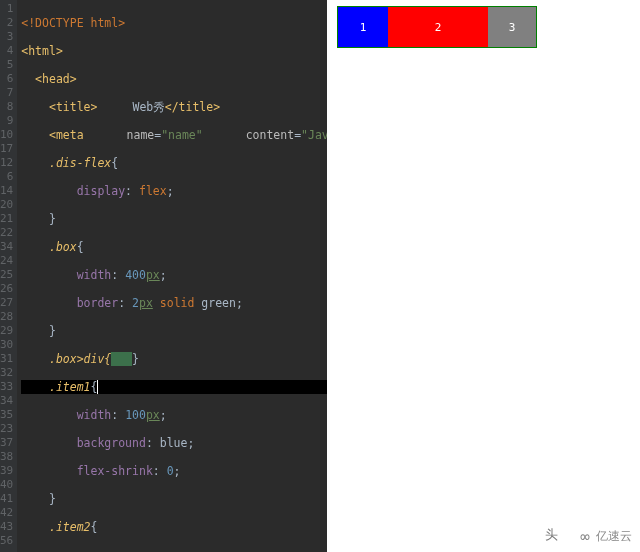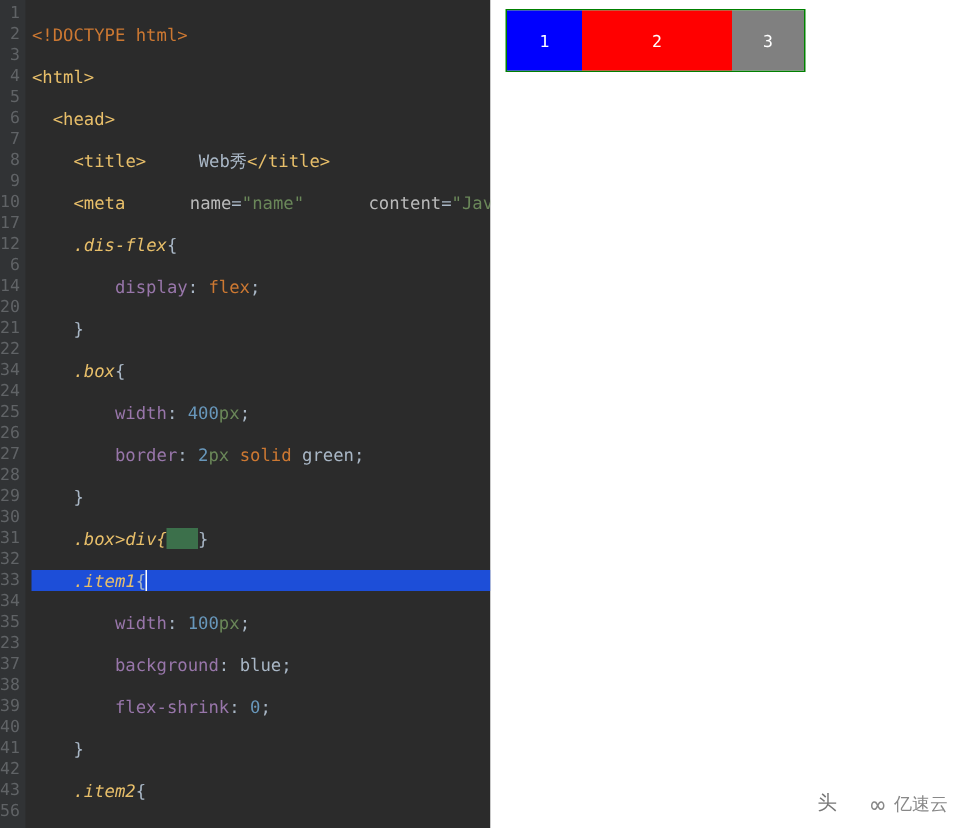--- a/index.html
+++ b/index.html
@@ -1,32 +1,32 @@
 <!DOCTYPE html>
 <html><head>
 <meta charset="utf-8">
 <style>
   * { margin: 0; padding: 0; box-sizing: border-box; }
   body { font-family: Consolas, Monaco, monospace; font-size: 12px; background: #fff; width: 640px; height: 552px; overflow: hidden; position: relative; }
   .wrap { display: flex; height: 100%; }
   .editor { width: 327px; background: #2b2b2b; color: #a9b7c6; display: flex; overflow: hidden; }
   .gutter { width: 24px; background: #313335; color: #606366; text-align: right; padding: 2px 4px 2px 0; font-size: 11px; line-height: 14px; }
   .code { flex: 1; padding: 2px 0 2px 4px; font-size: 11.5px; line-height: 14px; white-space: pre; }
-  .caret-line { background: #1d4ed8; }
+  .caret-line { background: #000000; }
   .t-doc { color: #cc7832; text-align: right; }
   .t-tag { color: #e8bf6a; }
   .t-attr { color: #bababa; margin-left: 36px; }
   .t-str { color: #6a8759; }
   .t-bracket { color: #e8bf6a; }
   .t-css-sel { color: #e8bf6a; font-style: italic; }
   .t-css-prop { color: #9876aa; }
   .t-css-val { color: #a9b7c6; text-align: center; }
   .t-css-num { color: #6897bb; }
   .t-css-kw { color: #cc7832; }
-  .t-css-unit { color: #6a8759; }
+  .t-css-unit { color: #6a8759; text-decoration: underline; }
   .t-br { color: #a9b7c6; }
   .t-text { color: #a9b7c6; margin-left: 35px; }
   .caret { border-right: 1px solid #fff; }
   .sel { background:#3c704b; }
 
   .preview { flex: 1; background: #fff; padding: 6px 0 0 10px; position: relative; }
   .box { width: 200px; border: 1px solid green; display: flex; }
   .box > div { color: #fff; font-size: 11px; display: flex; align-items: center; justify-content: center; height: 40px; }
   .i1 { width: 50px; background: blue; flex-shrink: 0; }
   .i2 { width: 100px; background: red; flex-shrink: 0; }

